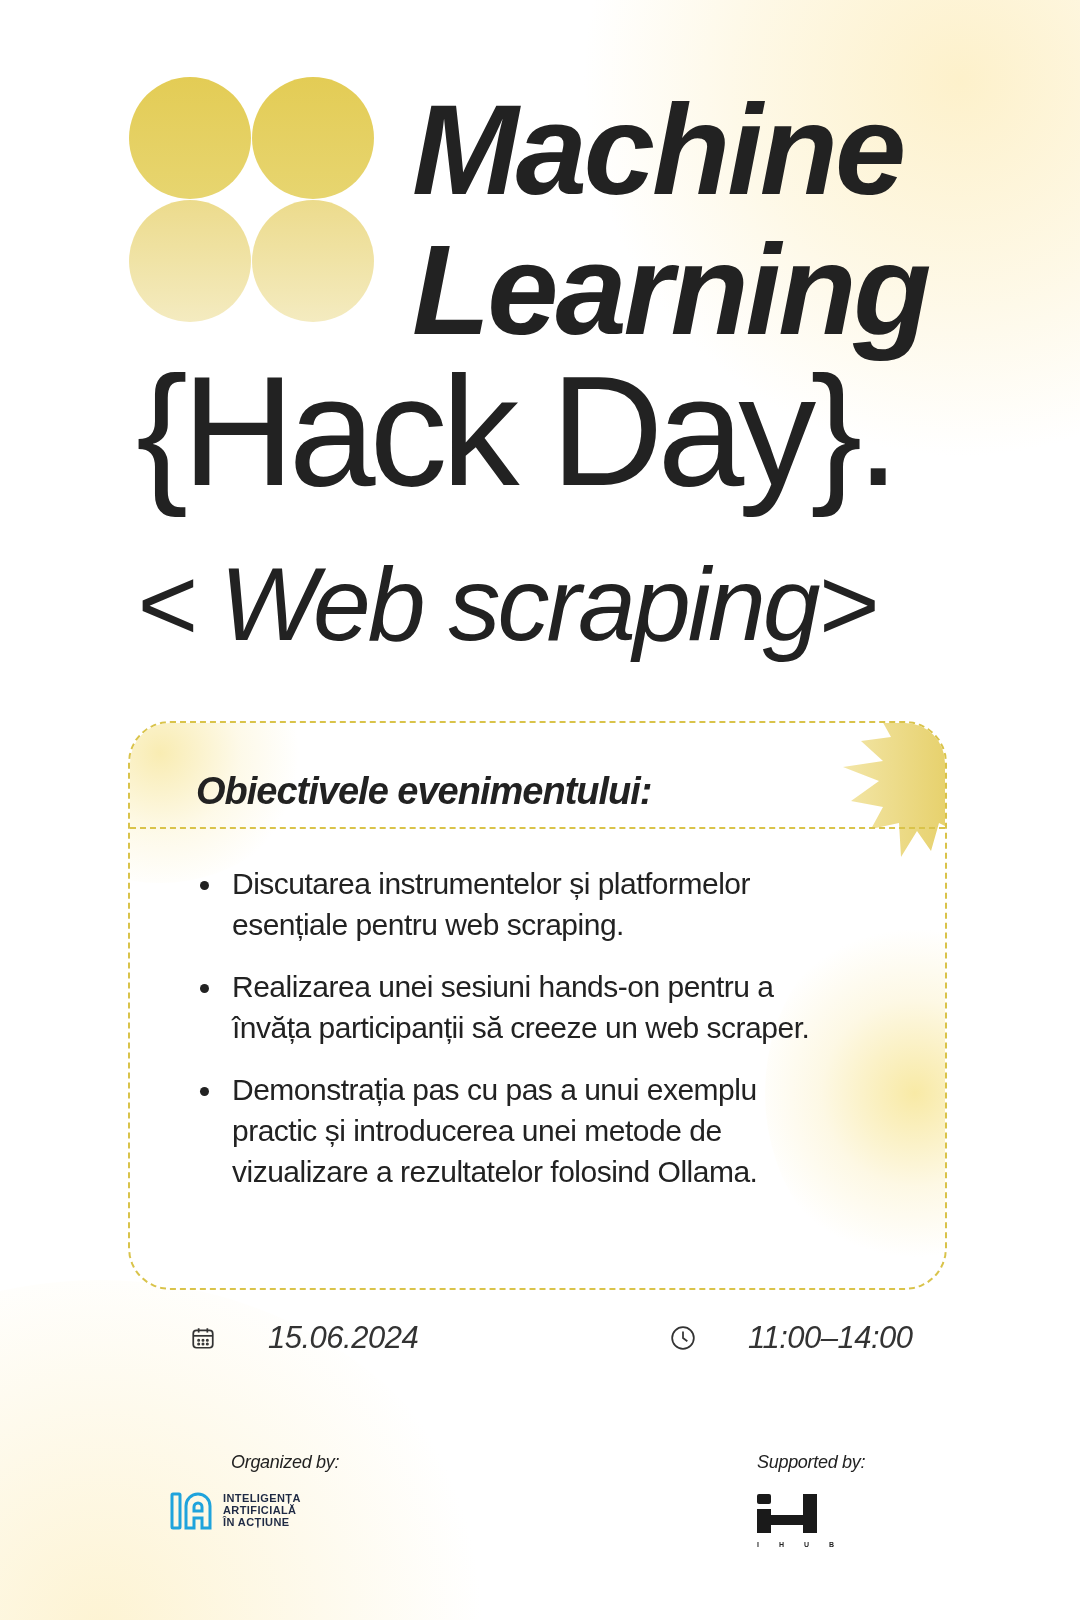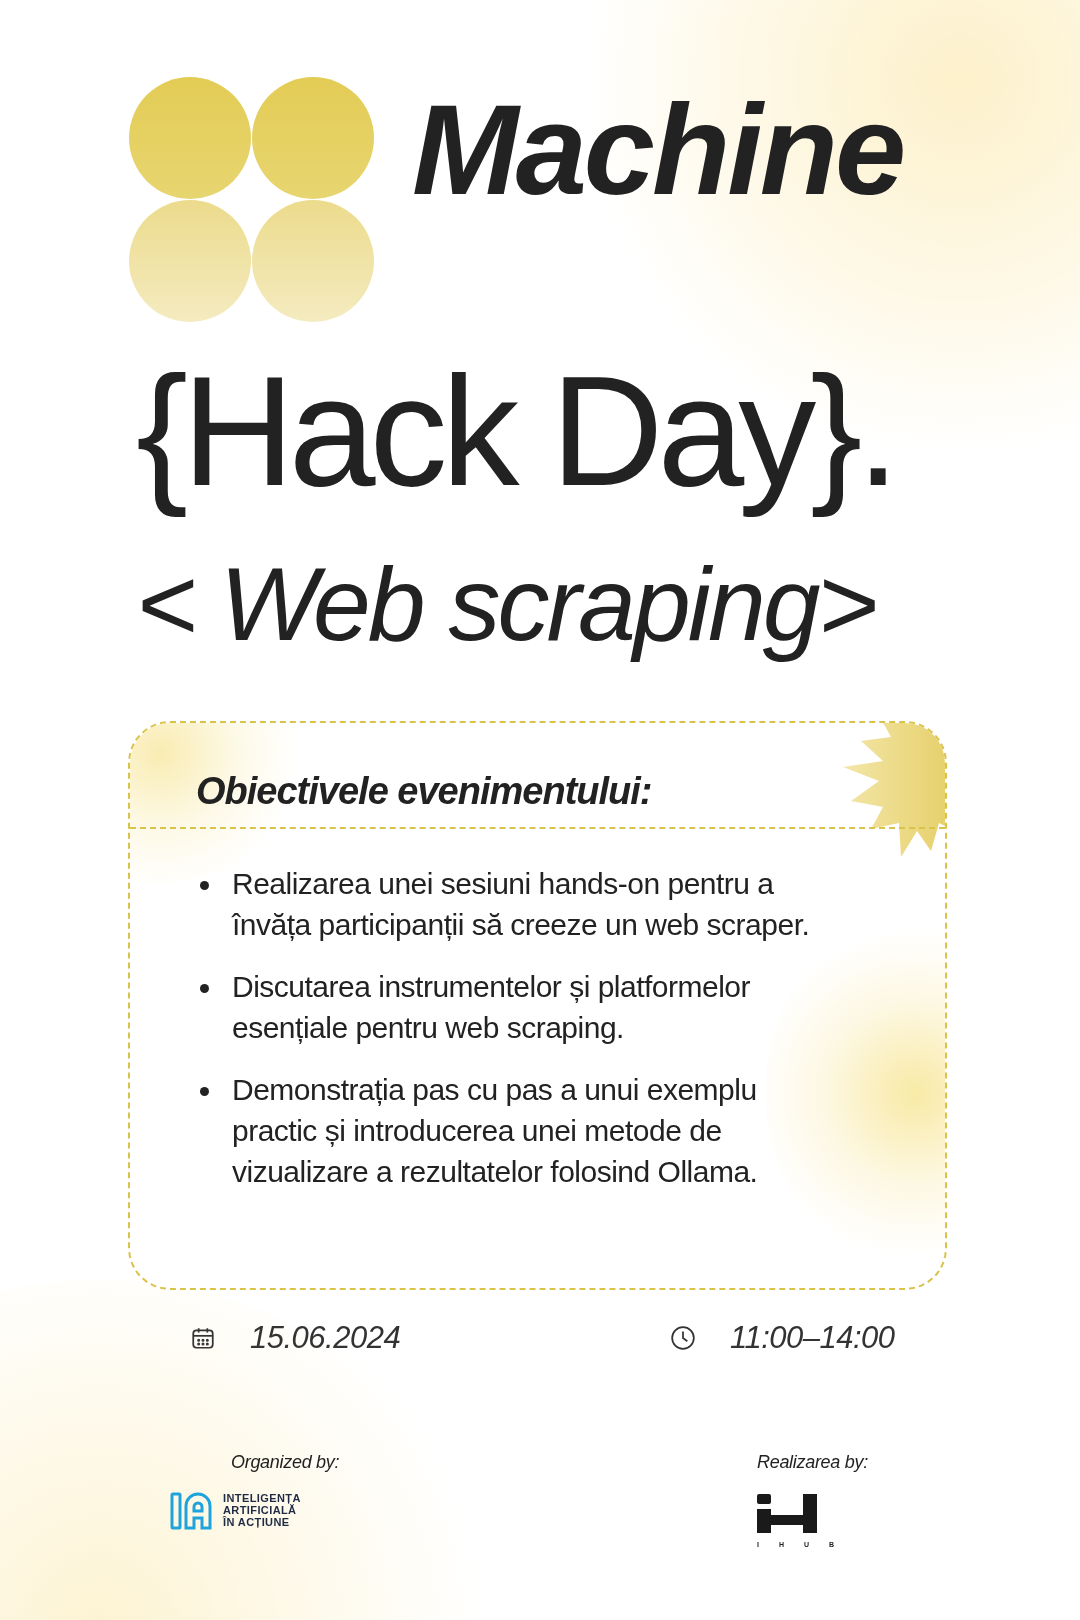--- a/index.html
+++ b/index.html
@@ -68,21 +68,21 @@
     position:relative; padding-left:32px; font-size:30px; line-height:41px; color:#222222;
     margin-bottom:21px; letter-spacing:-0.5px;
   }
   .obj-list li .dot {
     position:absolute; left:0; top:18px; width:9px; height:9px; border-radius:50%; background:#222222;
   }
 
   .meta-row { position:absolute; top:1318px; height:40px; display:flex; align-items:center; }
   .meta-date { left:190px; }
   .meta-time { left:670px;justify-content:flex-end; }
-  .meta-text { font-style:italic; font-weight:400; font-size:31px; color:#333333; margin-left:34px; letter-spacing:-0.5px; }
+  .meta-text { font-style:italic; font-weight:400; font-size:31px; color:#333333; margin-left:52px; letter-spacing:-0.5px; }
   .meta-icon { width:26px; height:26px; display:inline-block; }
 
   .credit-label {
     position:absolute; top:1452px; font-style:italic; font-size:18px; color:#222222; letter-spacing:-0.3px;
   }
   .credit-org { left:186px;margin-left:45px; }
   .credit-sup { left:757px; }
 
   .ia-logo { position:absolute; left:170px; top:1492px; display:flex; align-items:flex-start; }
   .ia-mark { width:48px; height:38px; }
@@ -99,20 +99,21 @@
 
 <div class="logo-grid">
   <div class="circle c1"></div>
   <div class="circle c2"></div>
   <div class="circle c3"></div>
   <div class="circle c4"></div>
 </div>
 
 <h1 class="title-ml">
   <span>Machine</span><br>
+  <span>Learning</span>
 </h1>
 
 <h2 class="title-hack">{Hack Day}.</h2>
 
 <h3 class="subtitle">&lt; Web scraping&gt;</h3>
 
 <section class="obj-box">
   <div class="glow-tl"></div>
   <div class="glow-r"></div>
   <svg class="starburst" viewBox="0 0 130 140">
@@ -123,25 +124,25 @@
       </linearGradient>
     </defs>
     <polygon fill="url(#sbg)" points="
       130,0 60,0 70,18 40,22 62,42 22,48 58,62 30,82 62,88 50,110 78,104 80,138 96,112 110,132 118,104 130,110"></polygon>
   </svg>
   <h4 class="obj-title">Obiectivele evenimentului:</h4>
   <div class="obj-divider"></div>
   <ul class="obj-list">
     <li>
       <span class="dot"></span>
-      <span>Realizarea unei sesiuni hands-on pentru a învăța participanții să creeze un web scraper.</span>
+      <span>Discutarea instrumentelor și platformelor esențiale pentru web scraping.</span>
     </li>
     <li>
       <span class="dot"></span>
-      <span>Discutarea instrumentelor și platformelor esențiale pentru web scraping.</span>
+      <span>Realizarea unei sesiuni hands-on pentru a învăța participanții să creeze un web scraper.</span>
     </li>
     <li>
       <span class="dot"></span>
       <span>Demonstrația pas cu pas a unui exemplu practic și introducerea unei metode de vizualizare a rezultatelor folosind Ollama.</span>
     </li>
   </ul>
 </section>
 
 <div class="meta-row meta-date">
   <svg class="meta-icon" viewBox="0 0 24 24" fill="none" stroke="#333" stroke-width="1.6">
@@ -174,18 +175,18 @@
     <path d="M16 36 V14 a12 12 0 0 1 24 0 V36 H32 V26 H24 V36 Z"></path>
     <path d="M24 19 V15 a4 4 0 0 1 8 0 V19 Z"></path>
   </svg>
   <div class="ia-text">
     <div>INTELIGENȚA</div>
     <div>ARTIFICIALĂ</div>
     <div>ÎN ACȚIUNE</div>
   </div>
 </div>
 
-<div class="credit-label credit-sup">Realizarea by:</div>
+<div class="credit-label credit-sup">Supported by:</div>
 <svg class="ihub-logo" viewBox="0 0 62 62">
   <rect x="0" y="1" width="14" height="10" rx="2" fill="#1a1a1a"></rect>
   <path d="M0 16 H14 V22 H46 V1 H60 V40 H46 V32 H14 V40 H0 Z" fill="#1a1a1a"></path>
 </svg>
 <div class="ihub-text">I H U B</div>
 
 </body></html>

